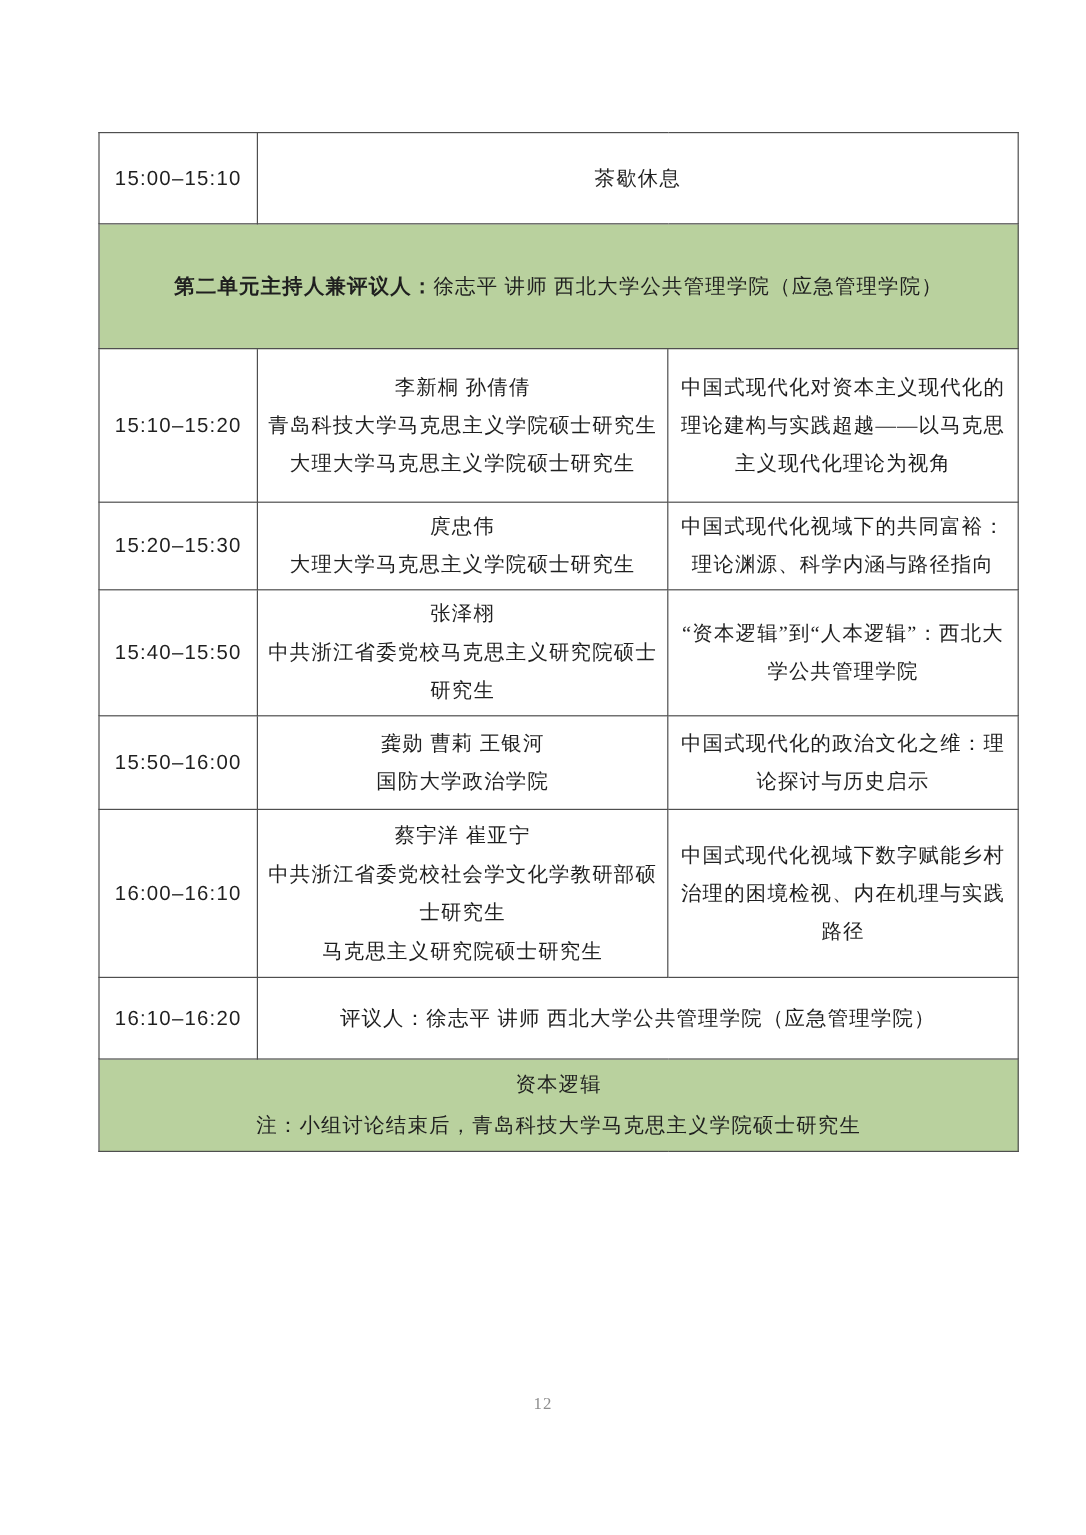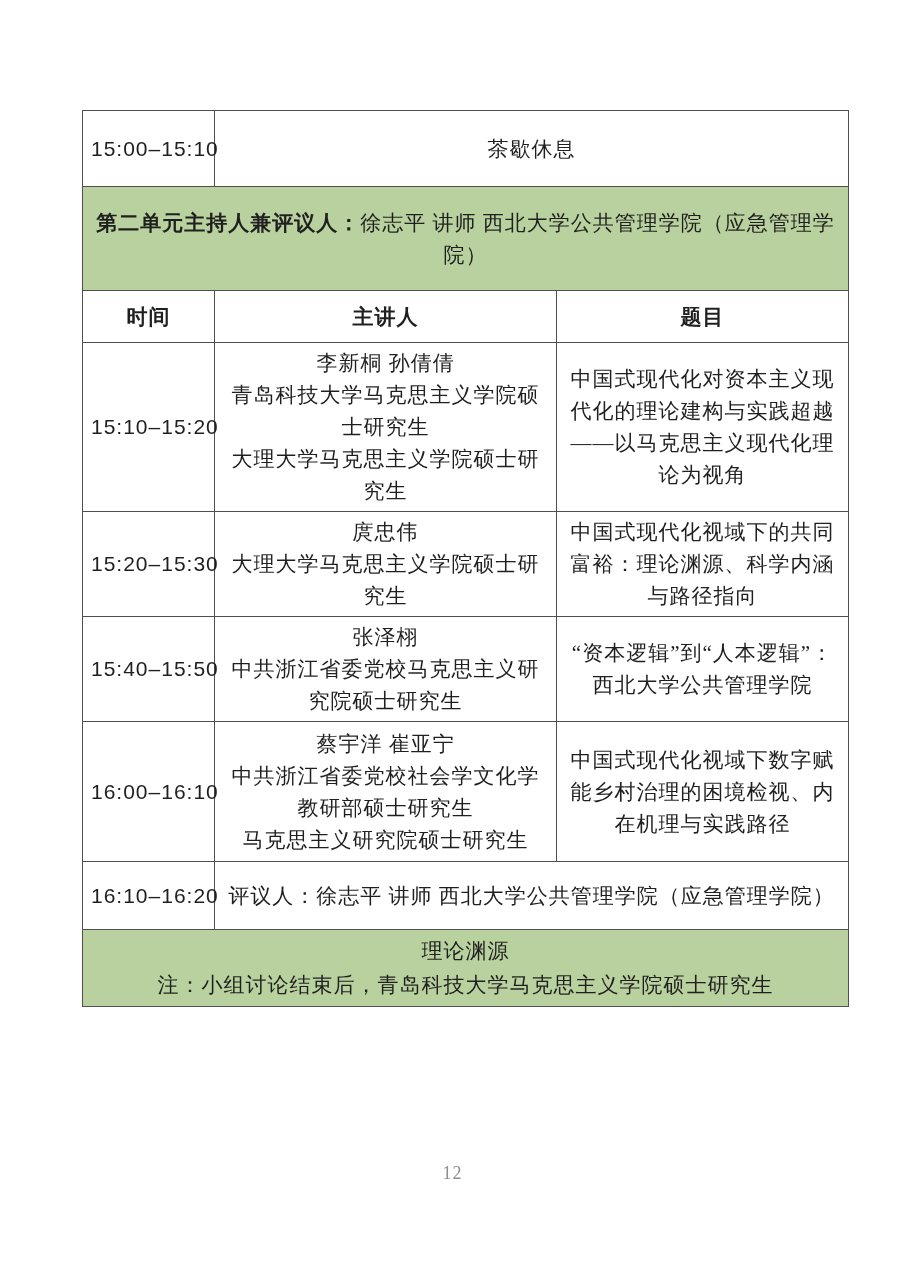--- a/index.html
+++ b/index.html
@@ -18,21 +18,21 @@
     position: absolute;
     left: 82px; top: 110px;
     width: 766px;
     border-collapse: collapse;
     table-layout: fixed;
   }
   table.schedule td {
     border: 1.5px solid #4f4f4f;
     text-align: center;
     vertical-align: middle;
-    font-size: 21px;
+    font-size: 17px;
     letter-spacing: 1px;
     line-height: 32px;
     padding: 4px 8px;
   }
   col.c-time    { width: 132px; }
   col.c-speaker { width: 342px; }
   col.c-topic   { width: 292px; }
   td.time {
     font-family: "Liberation Sans", "DejaVu Sans", sans-serif;
     font-size: 16px;
@@ -46,21 +46,21 @@
   td.head { font-weight: bold; font-size: 17px; }
   .banner-bold { font-weight: bold; margin-top: 48px; }
   td.topic { letter-spacing: 1px; }
   td.speaker { letter-spacing: 1.5px; }
   td.footer div { line-height: 34px; }
   .pagenum {
     position: absolute;
     left: 0; top: 1163px;
     width: 100%;
     text-align: center;
-    font-size: 18px;
+    font-size: 14px;
     color: #8d8d8d;
     letter-spacing: 1px;
   }
 </style>
 </head>
 <body>
 
 <div class="page">
 
   <table class="schedule">
@@ -75,25 +75,20 @@
       <td class="time">15:00–15:10</td>
       <td colspan="2">茶歇休息</td>
     </tr>
 
     <tr style="height:104px">
       <td colspan="3" class="green">
         <span class="banner-bold">第二单元主持人兼评议人：</span><span>徐志平 讲师 西北大学公共管理学院（应急管理学院）</span>
       </td>
     </tr>
 
-    <tr style="height:52px">
-      <td class="head">时间</td>
-      <td class="head">主讲人</td>
-      <td class="head">题目</td>
-    </tr>
 
     <tr style="height:128px">
       <td class="time">15:10–15:20</td>
       <td class="speaker">
         <div>李新桐 孙倩倩</div>
         <div>青岛科技大学马克思主义学院硕士研究生</div>
         <div>大理大学马克思主义学院硕士研究生</div>
       </td>
       <td class="topic">中国式现代化对资本主义现代化的理论建构与实践超越——以马克思主义现代化理论为视角</td>
     </tr>
@@ -110,39 +105,47 @@
 
     <tr style="height:91px">
       <td class="time">15:40–15:50</td>
       <td class="speaker">
         <div>张泽栩</div>
         <div>中共浙江省委党校马克思主义研究院硕士研究生</div>
       </td>
       <td class="topic">“资本逻辑”到“人本逻辑”：西北大学公共管理学院</td>
     </tr>
 
+    <tr style="height:78px">
+      <td class="time">15:50–16:00</td>
+      <td class="speaker">
+        <div>龚勋 曹莉 王银河</div>
+        <div>国防大学政治学院</div>
+      </td>
+      <td class="topic">中国式现代化的政治文化之维：理论探讨与历史启示</td>
+    </tr>
 
     <tr style="height:140px">
       <td class="time">16:00–16:10</td>
       <td class="speaker">
         <div>蔡宇洋 崔亚宁</div>
         <div>中共浙江省委党校社会学文化学教研部硕士研究生</div>
         <div>马克思主义研究院硕士研究生</div>
       </td>
       <td class="topic">中国式现代化视域下数字赋能乡村治理的困境检视、内在机理与实践路径</td>
     </tr>
 
     <tr style="height:68px">
       <td class="time">16:10–16:20</td>
       <td colspan="2">评议人：徐志平 讲师 西北大学公共管理学院（应急管理学院）</td>
     </tr>
 
     <tr style="height:74px">
       <td colspan="3" class="green footer">
-        <div>理论渊源</div>
+        <div>资本逻辑</div>
         <div>注：小组讨论结束后，青岛科技大学马克思主义学院硕士研究生</div>
       </td>
     </tr>
   </tbody>
     </table>
 
   <div class="pagenum">12</div>
 </div>
 
 </body></html>

